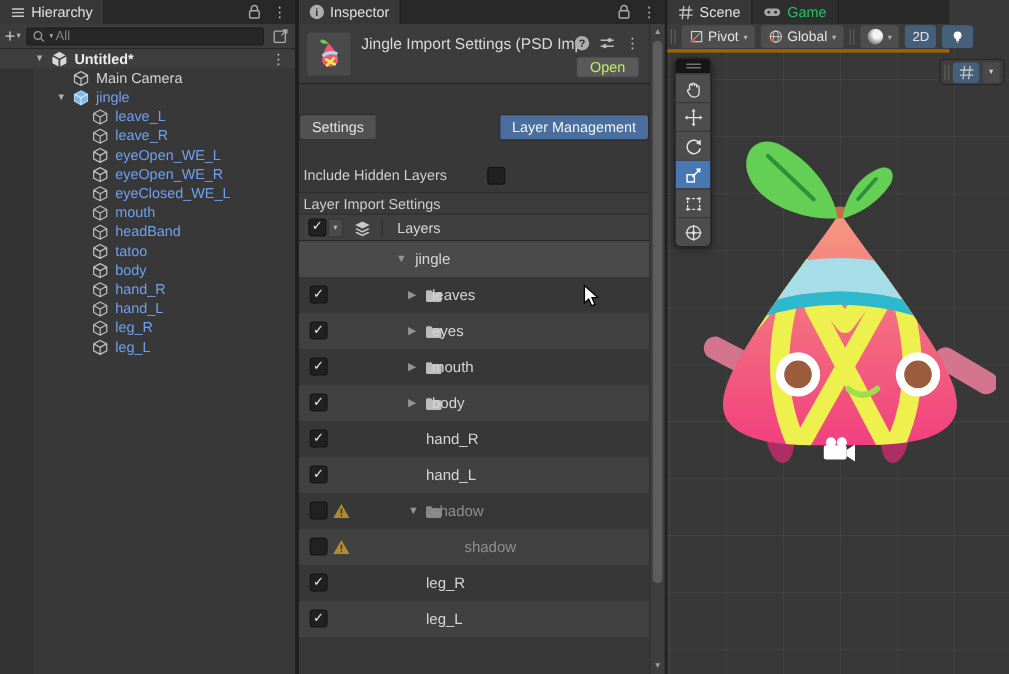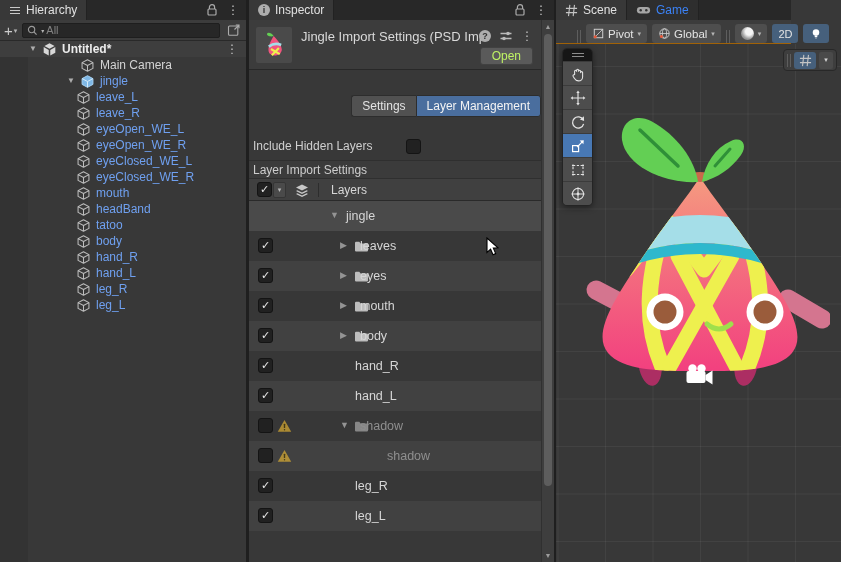--- a/index.html
+++ b/index.html
@@ -13,61 +13,61 @@
   #inspector{left:249px;width:305px;background:#383838}
   #scene{left:556px;width:235px;background:#383838}
   .vdiv{position:absolute;top:0;height:562px;background:#1f1f1f;z-index:6}
   #div1{left:246px;width:3px}
   #div2{left:554px;width:2px}
 
   
   .tabbar{height:20px;background:#282828;display:flex;align-items:stretch;position:relative}
   .tab{display:flex;align-items:center;gap:5px;padding:0 9px;background:#383838;color:#E0E0E0;
        font-size:12px;border-right:1px solid #222}
-  .tab.inactive{background:#2e2e2e;color:#3b82f6}
+  .tab.inactive{background:#2e2e2e;color:#22c55e}
   .tabbar-right{margin-left:auto;display:flex;align-items:center;gap:9px;padding-right:7px}
   .kebab{color:#C4C4C4;font-size:12px;line-height:1}
 
   
   .htoolbar{height:21px;background:#3C3C3C;border-bottom:1px solid #292929;display:flex;
             align-items:center;padding:0 4px;gap:5px}
   .plusbtn{display:flex;align-items:center;gap:1px;color:#CCC;font-size:15px;line-height:1}
   .dd{font-size:7px;color:#B5B5B5}
   .searchbox{flex:1;height:15px;background:#272727;border:1px solid #1E1E1E;border-radius:2px;
              display:flex;align-items:center;gap:2px;padding:0 3px;color:#838383;font-size:11px}
   .searchbox .dd{font-size:6px}
   .popbtn{width:17px;height:16px;display:flex;align-items:center;justify-content:center}
   .tree{position:relative;height:521px;background:#383838;overflow:hidden}
   .gutter{position:absolute;left:0;top:0;bottom:0;width:28px;background:#333}
   .hrow{position:relative;height:16px;display:flex;align-items:center;color:#D4D4D4;z-index:1}
   .hrow .fold{width:14px;flex:none;text-align:center;font-size:8px;color:#ADADAD;line-height:1}
   .hrow .fold.hid{visibility:hidden}
   .hicon{width:18px;height:16px;flex:none;display:flex;align-items:center;justify-content:center}
   .hlabel{padding-left:4px;white-space:nowrap}
   .hrow.scene-row{background:#3E3E3E;padding-left:26px;font-weight:bold;color:#ECECEC}
-  .hrow.d1{padding-left:64px}
+  .hrow.d1{padding-left:44px}
   .hrow.d2{padding-left:60px}
   .hrow.prefab .hlabel{color:#6FA0F0;font-weight:normal}
   .scene-row .kebab{position:absolute;right:8px;font-weight:normal}
 
   
   .ihead{position:relative;width:292px;height:50px;background:#3C3C3C;border-bottom:1px solid #282828}
   .thumb{position:absolute;left:7px;top:7px;width:36px;height:36px;background:#4A4A4A;border-radius:2px;
          display:flex;align-items:center;justify-content:center}
   .ititle{position:absolute;left:52px;top:9px;right:56px;font-size:13px;color:#D9D9D9;
           white-space:nowrap;overflow:hidden}
   .ihead-icons{position:absolute;right:8px;top:9px;display:flex;align-items:center;gap:8px}
   .circle-ic{width:13px;height:13px;border-radius:50%;background:#ADADAD;color:#2F2F2F;font-size:10px;
              font-weight:bold;display:flex;align-items:center;justify-content:center;line-height:1}
   .circle-ic.sm{width:12px;height:12px;font-size:9px}
   .openbtn{position:absolute;right:8px;top:27px;height:18px;padding:0 11px;background:#5A5A5A;
            border:1px solid #414141;border-radius:3px;color:#bef264;font-size:12px;
            display:flex;align-items:center}
   .icontent{position:relative;width:292px;background:#383838}
-  .segrow{padding-top:25px;display:flex;justify-content:flex-end}
+  .segrow{padding-top:25px;display:flex;justify-content:space-between}
   .seg{height:22px;display:flex;align-items:center;padding:0 10px;background:#515151;
        border:1px solid #2D2D2D;font-size:12px;color:#E3E3E3}
   .seg.first{border-radius:3px 0 0 3px;border-right:none}
   .seg.last{border-radius:0 3px 3px 0}
   .seg.active{background:#4A6E9E;color:#F3F3F3}
   .inclrow{margin-top:21px;height:16px;display:flex;align-items:center;padding-left:4px;color:#CFCFCF}
   .inclrow .lbl{width:153px}
   .sechdr{margin-top:6px;height:19px;line-height:18px;padding-left:4px;background:#3B3B3B;
           border-top:1px solid #2F2F2F;border-bottom:1px solid #2F2F2F;color:#CDCDCD}
   .lhead{height:22px;background:#404040;border-bottom:1px solid #2A2A2A;display:flex;align-items:center}
@@ -98,22 +98,22 @@
   .cb.on .tick{display:block}
   .iscroll{position:absolute;right:0;top:20px;bottom:0;width:13px;background:#3E3E3E;
            border-left:1px solid #303030;z-index:4}
   .iscroll .arr{position:absolute;left:0;right:0;text-align:center;font-size:7px;color:#9C9C9C}
   .iscroll .up{top:3px}
   .iscroll .dn{bottom:3px}
   .iscroll .sthumb{position:absolute;left:2px;top:14px;width:8px;height:452px;background:#5D5D5D;
                    border-radius:4px}
 
   
-  .stoolbar{height:24px;background:#3C3C3C;border-bottom:1px solid #a16207;display:flex;
-            align-items:flex-end;padding:0 21px;gap:5px}
+  .stoolbar{height:24px;background:#3C3C3C;border-bottom:3px solid #a16207;display:flex;
+            align-items:center;padding:0 3px;gap:5px}
   .grip{width:4px;height:13px;border-left:1px solid #5E5E5E;border-right:1px solid #5E5E5E;flex:none}
   .sbtn{height:19px;background:#4E4E4E;border-radius:3px;display:flex;align-items:center;gap:3px;
         padding:0 6px;font-size:11.5px;color:#E4E4E4;flex:none}
   .sbtn.blue{background:#46607C}
   .sbtn .dd{margin-left:1px}
   .b2d{font-weight:normal;font-size:11px}
   .sphere{width:13px;height:13px;border-radius:50%;
           background:radial-gradient(circle at 62% 36%,#F4F4F4 0 30%,#9A9A9A 62%,#6B6B6B)}
   .canvas{position:absolute;left:0;top:44px;width:285px;height:518px;background-color:#383838;
           background-image:linear-gradient(to right,rgba(255,255,255,.05) 1px,transparent 1px),
@@ -361,29 +361,20 @@
           </span>
         <span class="hlabel">eyeClosed_WE_L</span>
       </div>
       <div class="hrow d2 prefab">
         <span class="fold hid">▶</span>
         <span class="hicon">
             <svg class="i15">
               <use href="#cube"></use>
             </svg>
           </span>
-        <span class="hlabel">eyeClosed_WE_R</span>
-      </div>
-      <div class="hrow d2 prefab">
-        <span class="fold hid">▶</span>
-        <span class="hicon">
-            <svg class="i15">
-              <use href="#cube"></use>
-            </svg>
-          </span>
         <span class="hlabel">mouth</span>
       </div>
       <div class="hrow d2 prefab">
         <span class="fold hid">▶</span>
         <span class="hicon">
             <svg class="i15">
               <use href="#cube"></use>
             </svg>
           </span>
         <span class="hlabel">headBand</span>

